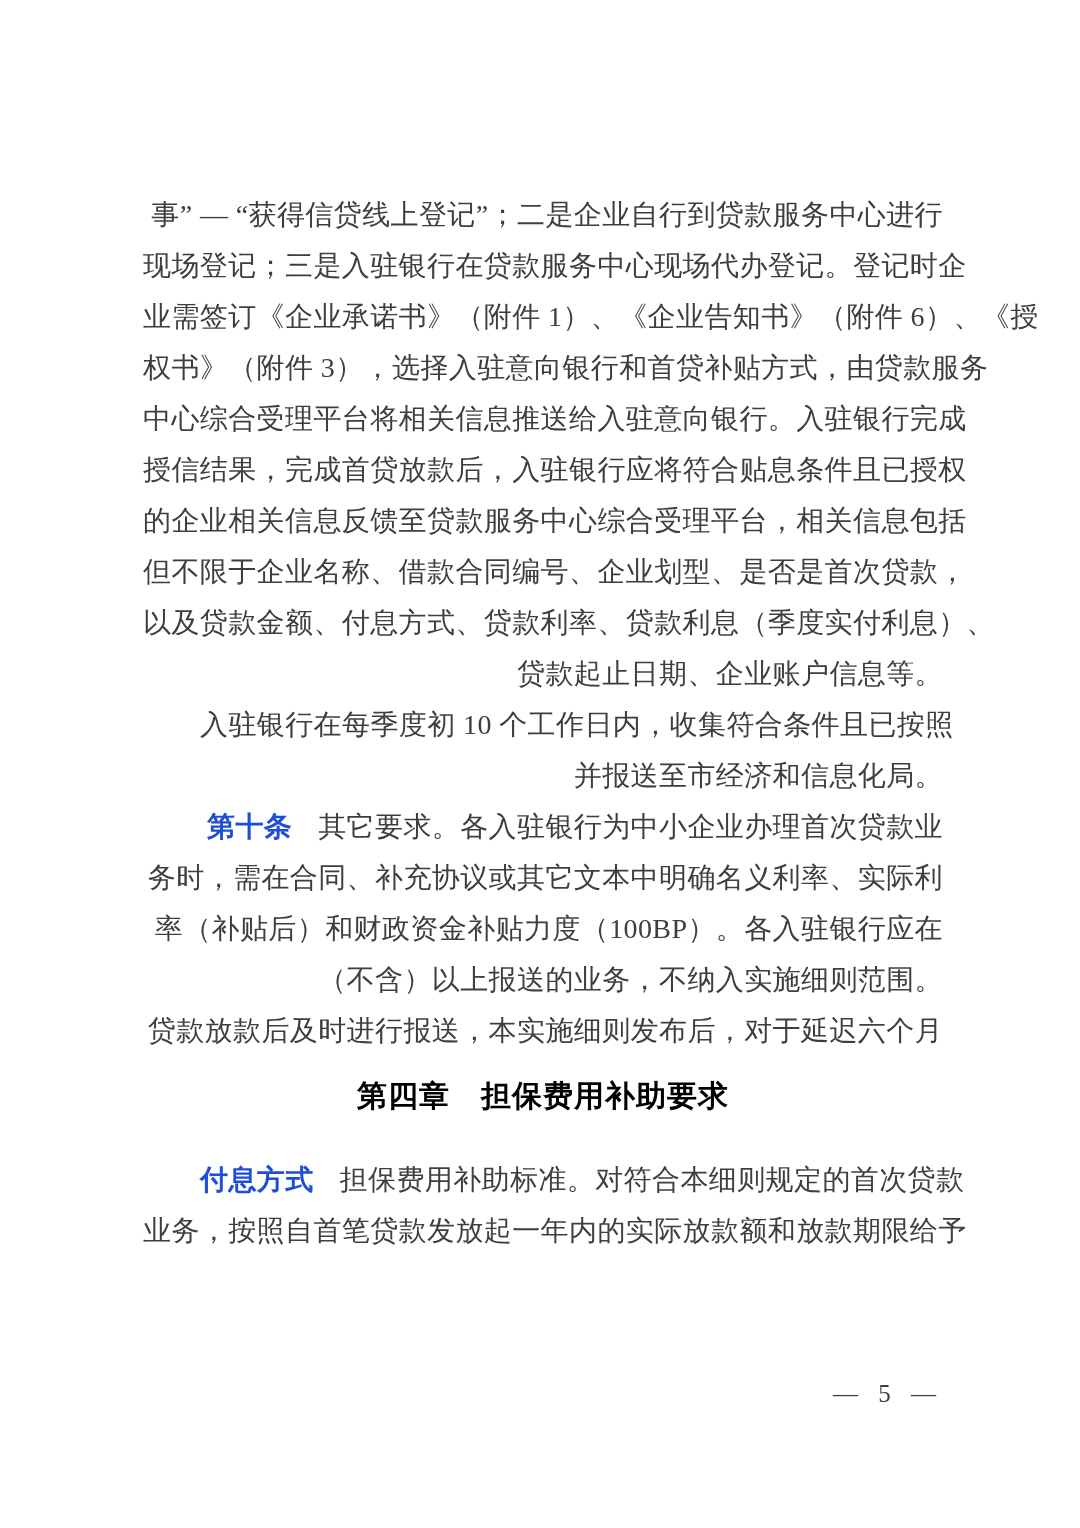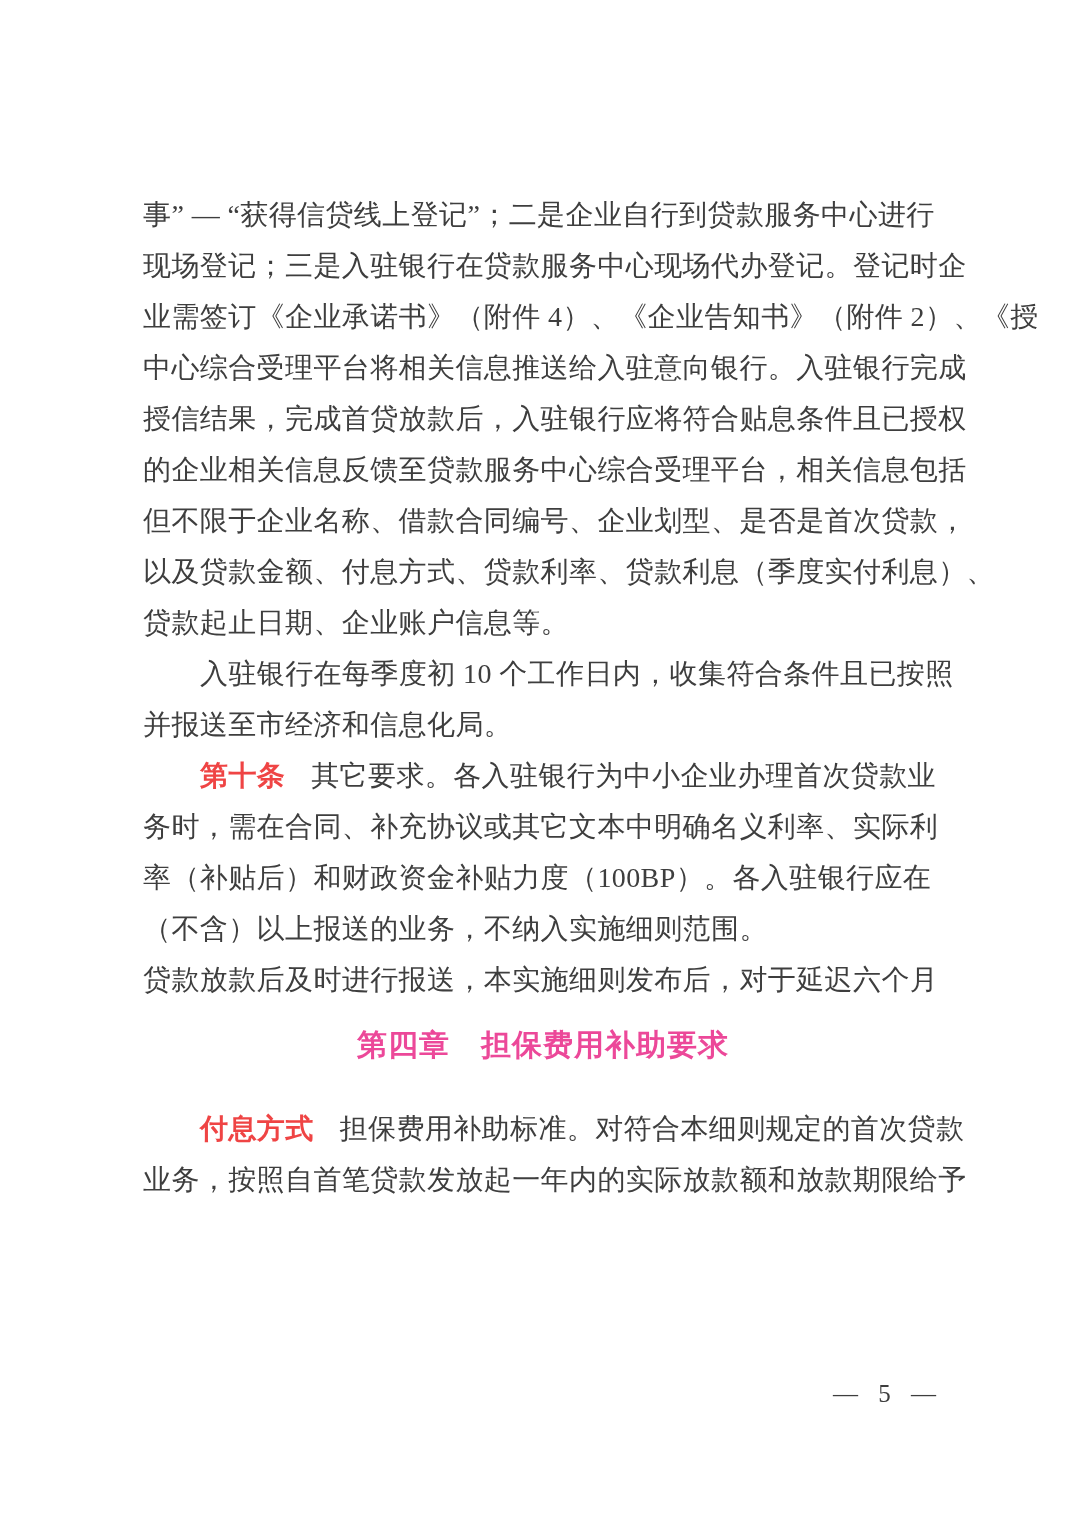--- a/index.html
+++ b/index.html
@@ -19,36 +19,37 @@
     left: 143px; top: 189px;
     width: 800px;
     color: #3e3e3e;
   }
   .line {
     font-size: 28px;
     line-height: 51px;
     height: 51px;
     white-space: nowrap;
     letter-spacing: 0.4px;
+    text-align: right;
   }
   .indent { padding-left: 57px; }
   .term {
     font-family: "Liberation Sans", sans-serif;
     font-weight: 700;
-    color: #ef4444;
+    color: #1d4ed8;
     margin-right: 26px;
   }
   .chapter {
     font-family: "Liberation Sans", sans-serif;
     font-weight: 700;
     font-size: 30px;
     line-height: 51px;
     height: 51px;
     text-align: center;
-    color: #ec4899;
+    color: #000000;
     margin-top: 14px;
     margin-bottom: 33px;
     letter-spacing: 1px;
   }
   .footer {
     position: absolute;
     right: 137px; top: 1380px;
     font-size: 25px;
     color: #3e3e3e;
     letter-spacing: 7px;
@@ -56,21 +57,22 @@
   }
 </style>
 </head>
 <body>
 
 <div class="page">
   <div class="content">
 
     <div class="line">事” — “获得信贷线上登记”；二是企业自行到贷款服务中心进行</div>
     <div class="line">现场登记；三是入驻银行在贷款服务中心现场代办登记。登记时企</div>
-    <div class="line">业需签订《企业承诺书》（附件 4）、《企业告知书》（附件 2）、《授</div>
+    <div class="line">业需签订《企业承诺书》（附件 1）、《企业告知书》（附件 6）、《授</div>
+    <div class="line">权书》（附件 3），选择入驻意向银行和首贷补贴方式，由贷款服务</div>
     <div class="line">中心综合受理平台将相关信息推送给入驻意向银行。入驻银行完成</div>
     <div class="line">授信结果，完成首贷放款后，入驻银行应将符合贴息条件且已授权</div>
     <div class="line">的企业相关信息反馈至贷款服务中心综合受理平台，相关信息包括</div>
     <div class="line">但不限于企业名称、借款合同编号、企业划型、是否是首次贷款，</div>
     <div class="line">以及贷款金额、付息方式、贷款利率、贷款利息（季度实付利息）、</div>
     <div class="line">贷款起止日期、企业账户信息等。</div>
 
     <div class="line indent">入驻银行在每季度初 10 个工作日内，收集符合条件且已按照</div>
     <div class="line">并报送至市经济和信息化局。</div>
 

